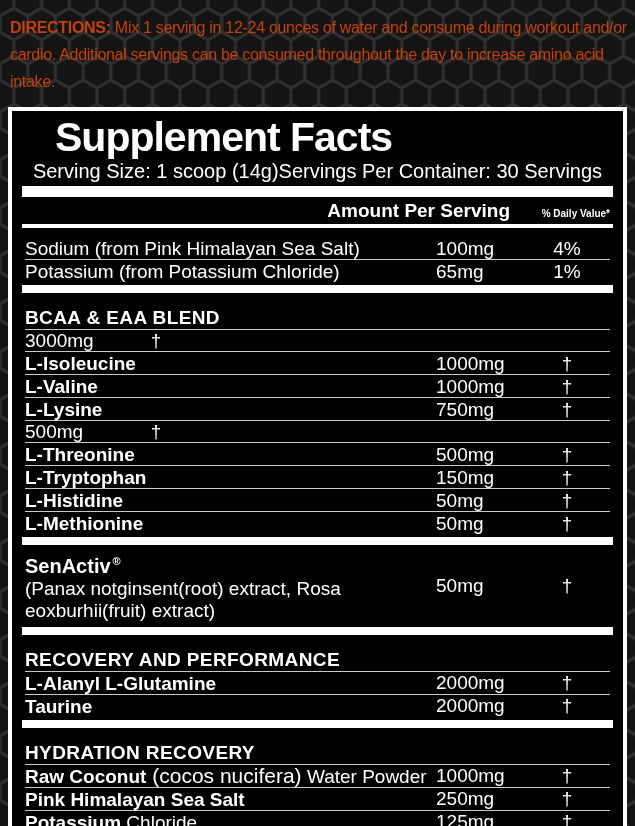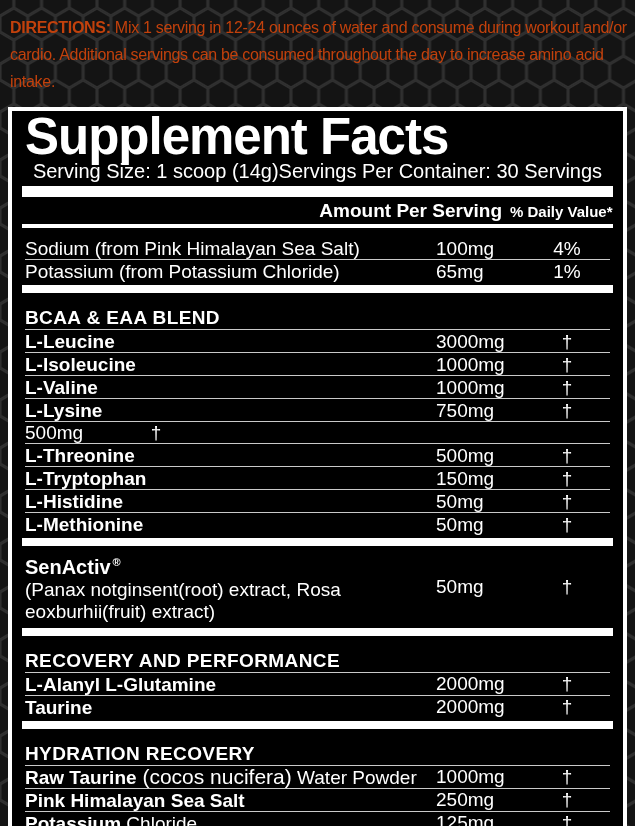--- a/index.html
+++ b/index.html
@@ -28,47 +28,47 @@
   
   .panel {
     margin-top: 6px;
     width: 619px;
     background: #000;
     border: 4px solid #fff;
     padding: 4px 10px 5px 10px;
   }
   .sf-title {
     font-weight: bold;
-    font-size: 51px;
+    font-size: 41px;
     line-height: 44px;
     letter-spacing: -1px;
     padding-left: 3px;
+    margin-left: 30px;
   }
   .serving-line {
     display: flex;
     justify-content: center;
     align-items: baseline;
     font-size: 20px;
     line-height: 24px;
     padding: 0 3px 3px 3px;
   }
   .bar-thick1 { height: 11px; background: #fff; }
   .bar-thin   { height: 4px;  background: #fff; }
   .bar-sect   { height: 8px;  background: #fff; margin: 3px 0 3px 0; }
   .bar-foot   { height: 7px;  background: #fff; margin: 4px 0 4px 0; }
 
   .col-headers {
     display: flex;
     justify-content: flex-end;
     align-items: baseline;
     padding: 3px 3px 2px 3px;
-    gap: 8px;
   }
   .hdr-amount { font-weight: bold; font-size: 19px; white-space: nowrap; }
-  .hdr-dv { font-weight: bold; font-size: 15px; width: 100px; text-align: center; white-space: nowrap; }
+  .hdr-dv { font-weight: bold; font-size: 10px; width: 100px; text-align: right; white-space: nowrap; }
 
   .rows-block { padding: 0 3px; }
   .rows-block.first { margin-top: 9px; }
   .row {
     display: flex;
     align-items: center;
     min-height: 21px;
     font-size: 19px;
     line-height: 21px;
   }
@@ -155,21 +155,20 @@
         <div class="amt">65mg</div>
         <div class="dv">1%</div>
       </div>
     </div>
 
     <div class="bar-sect"></div>
 
     <div class="rows-block">
       <div class="sec-header">BCAA &amp; EAA BLEND</div>
       <div class="row">
-        <div class="nm"><span class="b">L-Leucine</span><span class="sm"></span><span></span></div>
         <div class="amt">3000mg</div>
         <div class="dv">†</div>
       </div>
       <div class="row">
         <div class="nm"><span class="b">L-Isoleucine</span><span class="sm"></span><span></span></div>
         <div class="amt">1000mg</div>
         <div class="dv">†</div>
       </div>
       <div class="row">
         <div class="nm"><span class="b">L-Valine</span><span class="sm"></span><span></span></div>
@@ -235,21 +234,21 @@
         <div class="amt">2000mg</div>
         <div class="dv">†</div>
       </div>
     </div>
 
     <div class="bar-sect"></div>
 
     <div class="rows-block">
       <div class="sec-header">HYDRATION RECOVERY</div>
       <div class="row">
-        <div class="nm"><span class="b">Raw Taurine</span><span class="sm"> (cocos nucifera)</span><span> Water Powder</span></div>
+        <div class="nm"><span class="b">Raw Coconut</span><span class="sm"> (cocos nucifera)</span><span> Water Powder</span></div>
         <div class="amt">1000mg</div>
         <div class="dv">†</div>
       </div>
       <div class="row">
         <div class="nm"><span class="b">Pink Himalayan Sea Salt</span><span class="sm"></span><span></span></div>
         <div class="amt">250mg</div>
         <div class="dv">†</div>
       </div>
       <div class="row">
         <div class="nm"><span class="b">Potassium</span><span class="sm"></span><span> Chloride</span></div>

